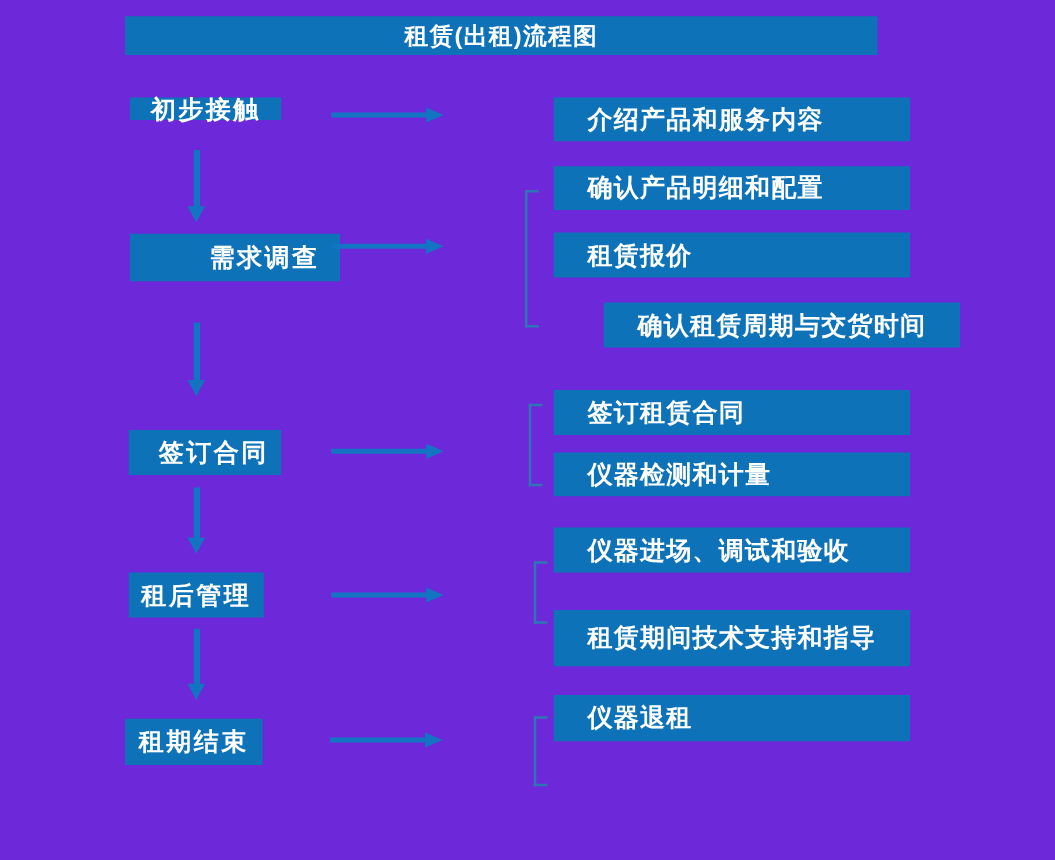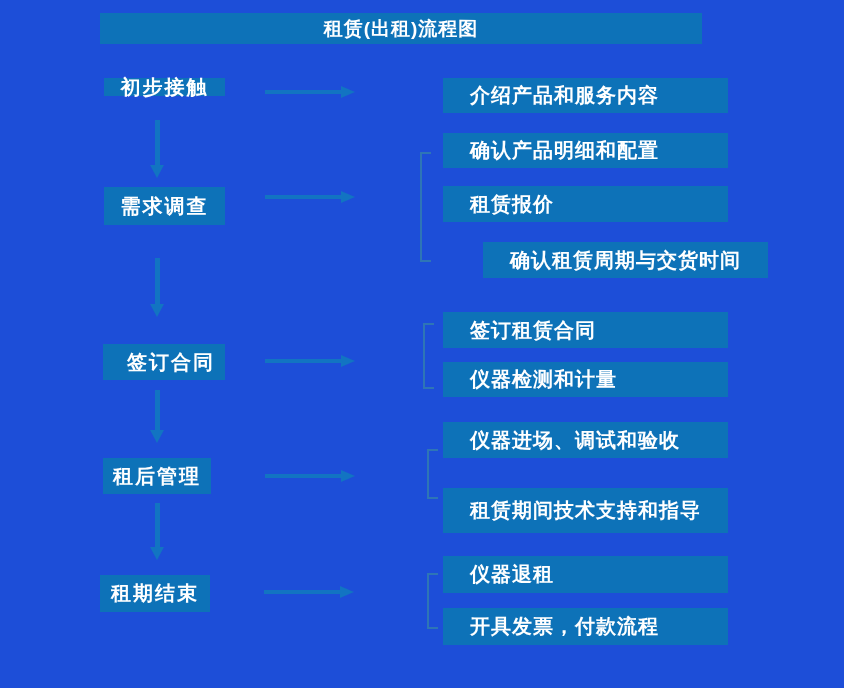--- a/index.html
+++ b/index.html
@@ -1,17 +1,17 @@
 <!DOCTYPE html>
 <html style="--box-blue: #0d72b8; --arrow-blue: #1274c2; --bracket-blue: #2e75b6; --text-white: #ffffff;"><head>
 <meta charset="utf-8">
 <style>
   html, body { margin:0; padding:0; background:#ffffff; }
   .canvas {
-    position:relative; width:844px; height:688px; background:#1d4ed8;
+    position:relative; width:844px; height:688px; background:#6d28d9;
     font-family:"Liberation Sans", "DejaVu Sans", sans-serif; overflow:hidden;
   }
   .title-bar {
     position:absolute; left:100px; top:13px; width:602px; height:31px;
     background:var(--box-blue,#0d72b8); color:#ffffff; font-weight:bold; font-size:19px;
     display:flex; align-items:center; justify-content:center; letter-spacing:1px;
   }
   .box {
     position:absolute; background:var(--box-blue,#0d72b8); color:#ffffff;
     font-weight:bold; font-size:20px; display:flex; align-items:center;
@@ -57,21 +57,21 @@
     <div class="shaft"></div>
     <div class="head"></div>
   </div>
   <div class="box detail-box" style="left:443px; top:78px; width:258px; height:35px;">介绍产品和服务内容</div>
 
   <div class="v-arrow" style="left:150px; top:120px; height:58px;">
     <div class="shaft"></div>
     <div class="head"></div>
   </div>
 
-  <div class="box step-box" style="left:104px; top:187px; width:121px; height:38px;">需求调查</div>
+  <div class="box step-box" style="left:104px; top:187px; width:121px; height:38px;padding-left:47px;">需求调查</div>
   <div class="h-arrow" style="left:265px; top:191px; width:90px;">
     <div class="shaft"></div>
     <div class="head"></div>
   </div>
   <div class="bracket" style="left:420px; top:152px; height:106px;"></div>
   <div class="box detail-box" style="left:443px; top:133px; width:258px; height:35px;">确认产品明细和配置</div>
   <div class="box detail-box" style="left:443px; top:186px; width:258px; height:36px;">租赁报价</div>
   <div class="box detail-box" style="left:443px; top:242px; width:258px; height:36px;margin-left:40px;">确认租赁周期与交货时间</div>
 
   <div class="v-arrow" style="left:150px; top:258px; height:59px;">
@@ -107,15 +107,14 @@
     <div class="head"></div>
   </div>
 
   <div class="box step-box" style="left:100px; top:575px; width:110px; height:37px;">租期结束</div>
   <div class="h-arrow" style="left:264px; top:586px; width:90px;">
     <div class="shaft"></div>
     <div class="head"></div>
   </div>
   <div class="bracket" style="left:427px; top:573px; height:52px;"></div>
   <div class="box detail-box" style="left:443px; top:556px; width:258px; height:37px;">仪器退租</div>
-  <div class="box detail-box" style="left:443px; top:608px; width:258px; height:37px;">开具发票，付款流程</div>
 
 </div>
 
 </body></html>

